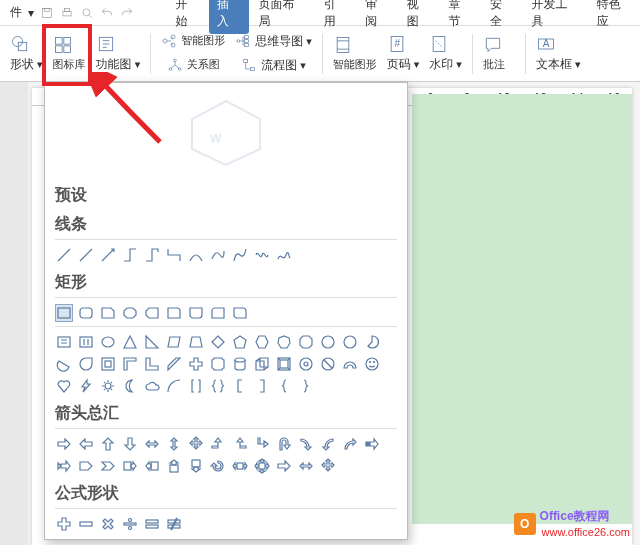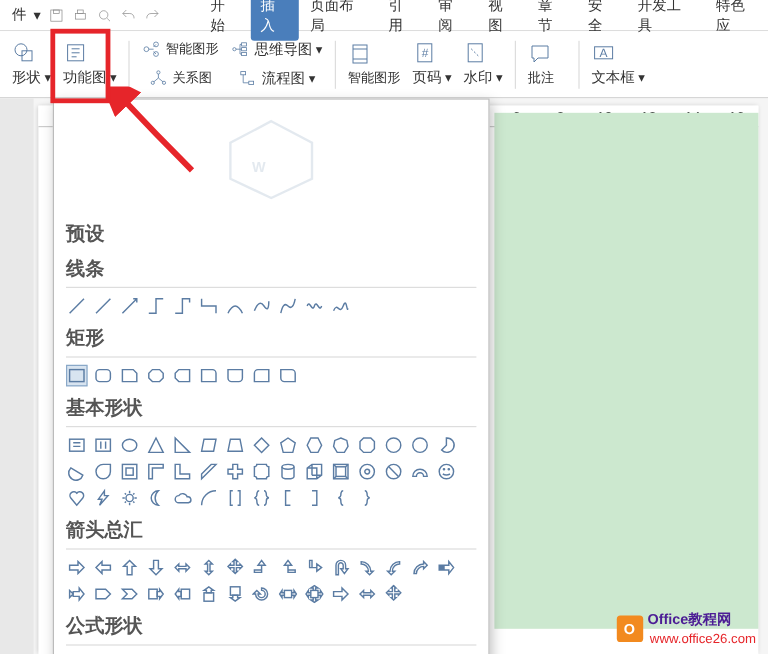--- a/index.html
+++ b/index.html
@@ -29,21 +29,21 @@
 .wm{position:absolute;left:50%;top:14px;transform:translateX(-50%);opacity:.5}
 .cat{margin-top:2px}
 .catlbl{font-weight:bold;font-size:16px;color:#555;padding:4px 0 2px}
 .hr{height:1px;background:#ddd;margin:2px 0 4px}
 .row{display:flex;flex-wrap:wrap;gap:4px;padding:2px 0}
 .sh{width:18px;height:18px;display:flex;align-items:center;justify-content:center;cursor:pointer;color:#5b7ca3}
 .sh svg{width:16px;height:16px;stroke:#5b7ca3;stroke-width:1.2;fill:none}
 .sh.sel{background:#d8e4f0;border:1px solid #8aa8c8}
 .watermark{position:absolute;right:10px;bottom:6px;z-index:60;display:flex;align-items:center;gap:4px;font-size:18px;font-weight:bold}
 .watermark .o{background:#f28a1f;color:#fff;width:22px;height:22px;border-radius:3px;display:flex;align-items:center;justify-content:center}
-.watermark .t1{color:#4c1d95}
+.watermark .t1{color:#8b5cf6}
 .watermark .url{font-size:11px;color:#e6252a;font-weight:normal;margin-left:2px}
 </style>
 </head>
 <body>
 
 <div class="tabs">
   <div class="qa">
     <span>件</span>
     <span>▾</span>
     <svg viewBox="0 0 24 24" fill="none" stroke="#888">
@@ -80,20 +80,29 @@
   <div class="tab">特色应</div>
 </div>
 
 <div class="ribbon">
   <div class="rbtn">
     <svg viewBox="0 0 24 24" stroke="#5b7ca3" fill="none">
         <circle cx="9" cy="9" r="6"></circle>
         <rect x="10" y="10" width="10" height="10"></rect>
       </svg>
     <span class="lbl"><span>形状</span> ▾</span>
+  </div>
+  <div class="rbtn">
+    <svg viewBox="0 0 24 24" stroke="#5b7ca3" fill="none">
+        <rect x="3" y="3" width="8" height="8"></rect>
+        <rect x="13" y="3" width="8" height="8"></rect>
+        <rect x="3" y="13" width="8" height="8"></rect>
+        <rect x="13" y="13" width="8" height="8"></rect>
+      </svg>
+    <span class="lbl">图标库</span>
   </div>
   <div class="rbtn">
     <svg viewBox="0 0 24 24" stroke="#5b7ca3" fill="none">
         <rect x="4" y="4" width="16" height="16"></rect>
         <path d="M8 8h8M8 12h8M8 16h5"></path>
       </svg>
     <span class="lbl"><span>功能图</span> ▾</span>
   </div>
   <div class="sep"></div>
   <div class="rcol">
@@ -318,21 +327,20 @@
         </div>
       <div class="sh">
           <svg viewBox="0 0 16 16">
             <path d="M2 3h9a3 3 0 013 3v7H5a3 3 0 01-3-3z"></path>
           </svg>
         </div>
     </div>
   </div>
 
   <div class="cat">
-    <div class="catlbl">基本形状</div>
       <div class="hr"></div>
     <div class="row">
       <div class="sh">
           <svg viewBox="0 0 16 16">
             <rect x="2" y="3" width="12" height="10"></rect>
             <path d="M5 6h6M5 9h6"></path>
           </svg>
         </div>
       <div class="sh">
           <svg viewBox="0 0 16 16">

